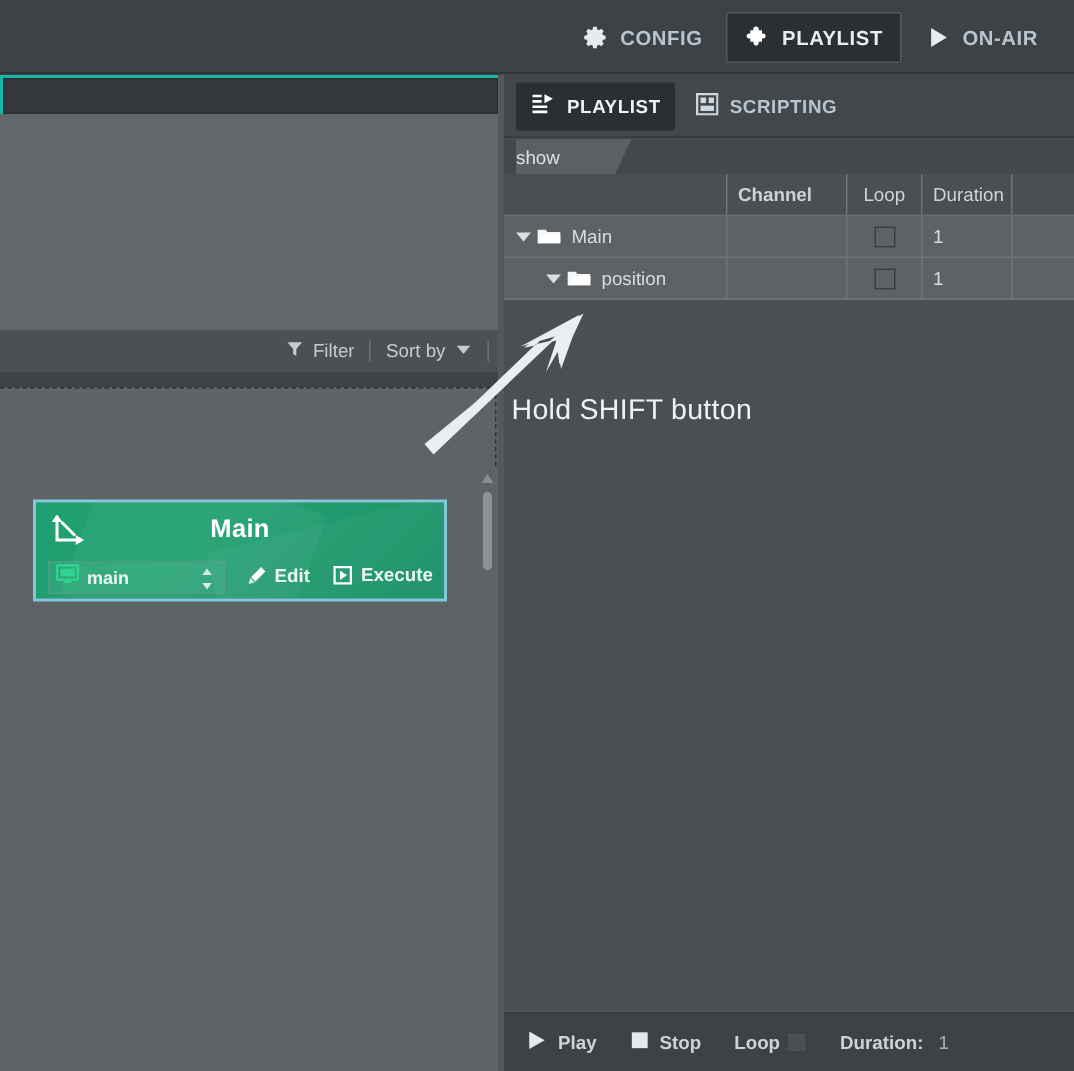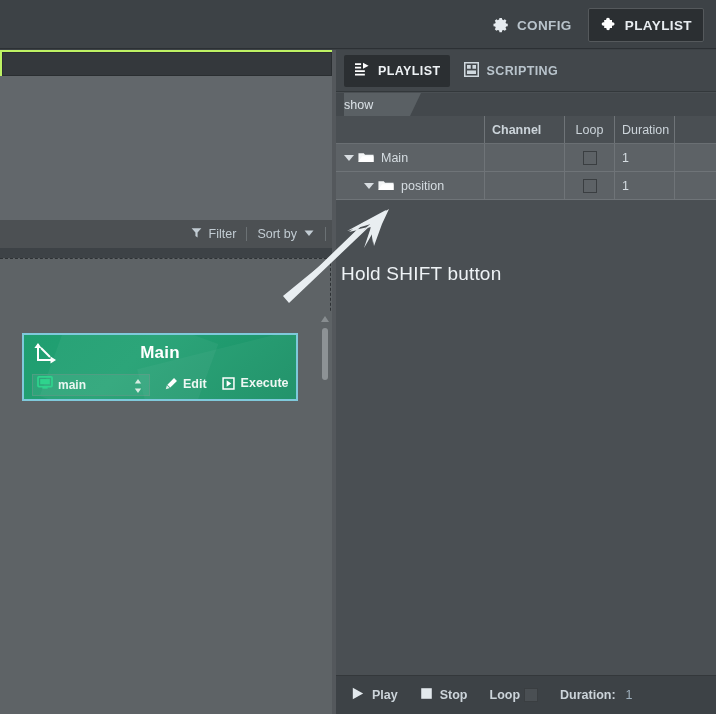--- a/index.html
+++ b/index.html
@@ -39,21 +39,21 @@
   .navbtn.active {
     background: #2b2f32;
     border: 1px solid #55595c;
     color: #e8edf1;
   }
   .navbtn .gi { width: 18px; height: 18px; display:block; }
 
   
   .leftpanel {
     position: absolute; left: 0; top: 50px; width: 336px; height: 552px;
-    background: #bef264;
+    background: #14b8a6;
     box-sizing: border-box;
   }
   .left-header {
     position: absolute; left: 2px; top: 2px; width: 330px; height: 24px;
     background: #34383c;
     border: 1px solid #2a2e31;
     box-sizing: border-box;
   }
   .left-scroll-right {
     position: absolute; right: 0; top: 0; width: 4px; height: 664px;
@@ -258,20 +258,28 @@
 
       <div class="navbtn active">
         <span class="gi">
           <svg viewBox="0 0 24 24" width="18" height="18">
             <path fill="#ffffff" d="M10.5 2.2c-1.3 0-2.3 1-2.3 2.3 0 .35.08.68.22.97H5.6v3.1c-.3-.15-.63-.23-.98-.23-1.28 0-2.32 1.04-2.32 2.32s1.04 2.32 2.32 2.32c.35 0 .68-.08.98-.23v3.1h3.1c-.15.3-.23.63-.23.98 0 1.28 1.04 2.32 2.32 2.32s2.32-1.04 2.32-2.32c0-.35-.08-.68-.23-.98h3.12v-3.1c.3.15.63.23.98.23 1.28 0 2.32-1.04 2.32-2.32S18.26 8.34 16.98 8.34c-.35 0-.68.08-.98.23V5.47h-3.1c.14-.29.22-.62.22-.97 0-1.3-1.04-2.3-2.32-2.3z"></path>
           </svg>
         </span>
         <span>PLAYLIST</span>
       </div>
 
+      <div class="navbtn">
+        <span class="gi">
+          <svg viewBox="0 0 24 24" width="18" height="18">
+            <path fill="#e6ebef" d="M5 3.5v17l14-8.5z"></path>
+          </svg>
+        </span>
+        <span>ON-AIR</span>
+      </div>
 
     </div>
   </div>
 
   <div class="leftpanel">
     <div class="left-header"></div>
     <div class="left-body"></div>
     <div class="left-scroll-right"></div>
 
     <div class="toolrow">

